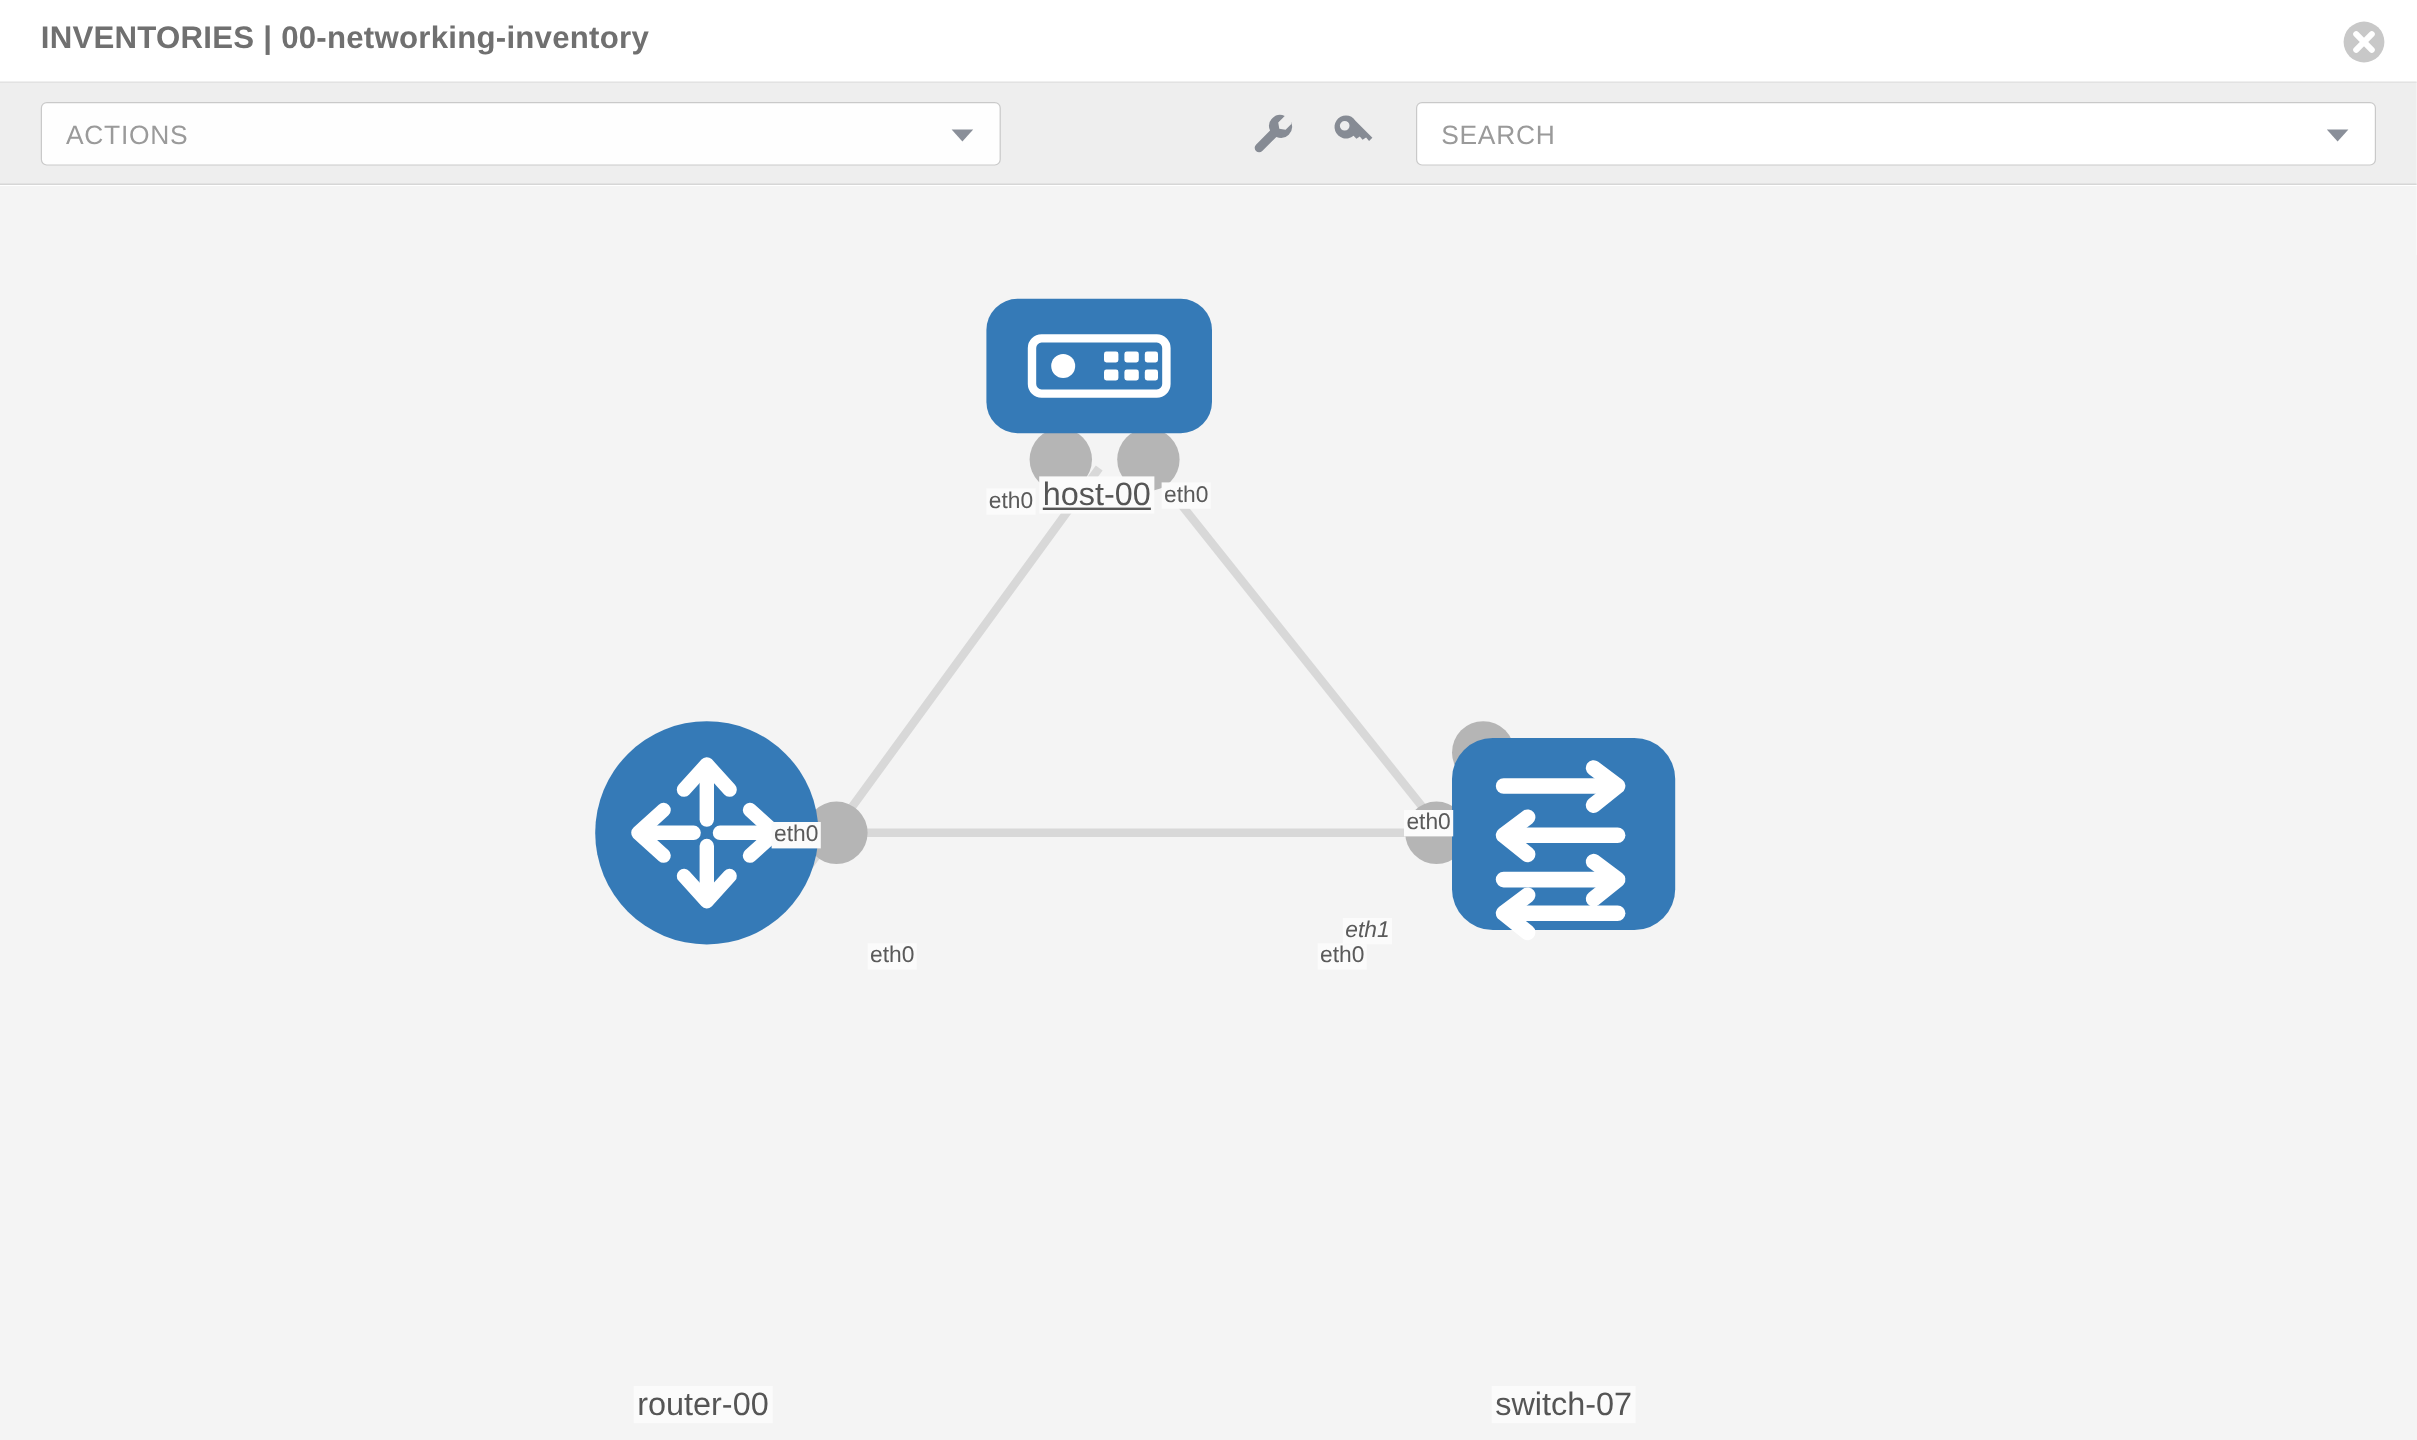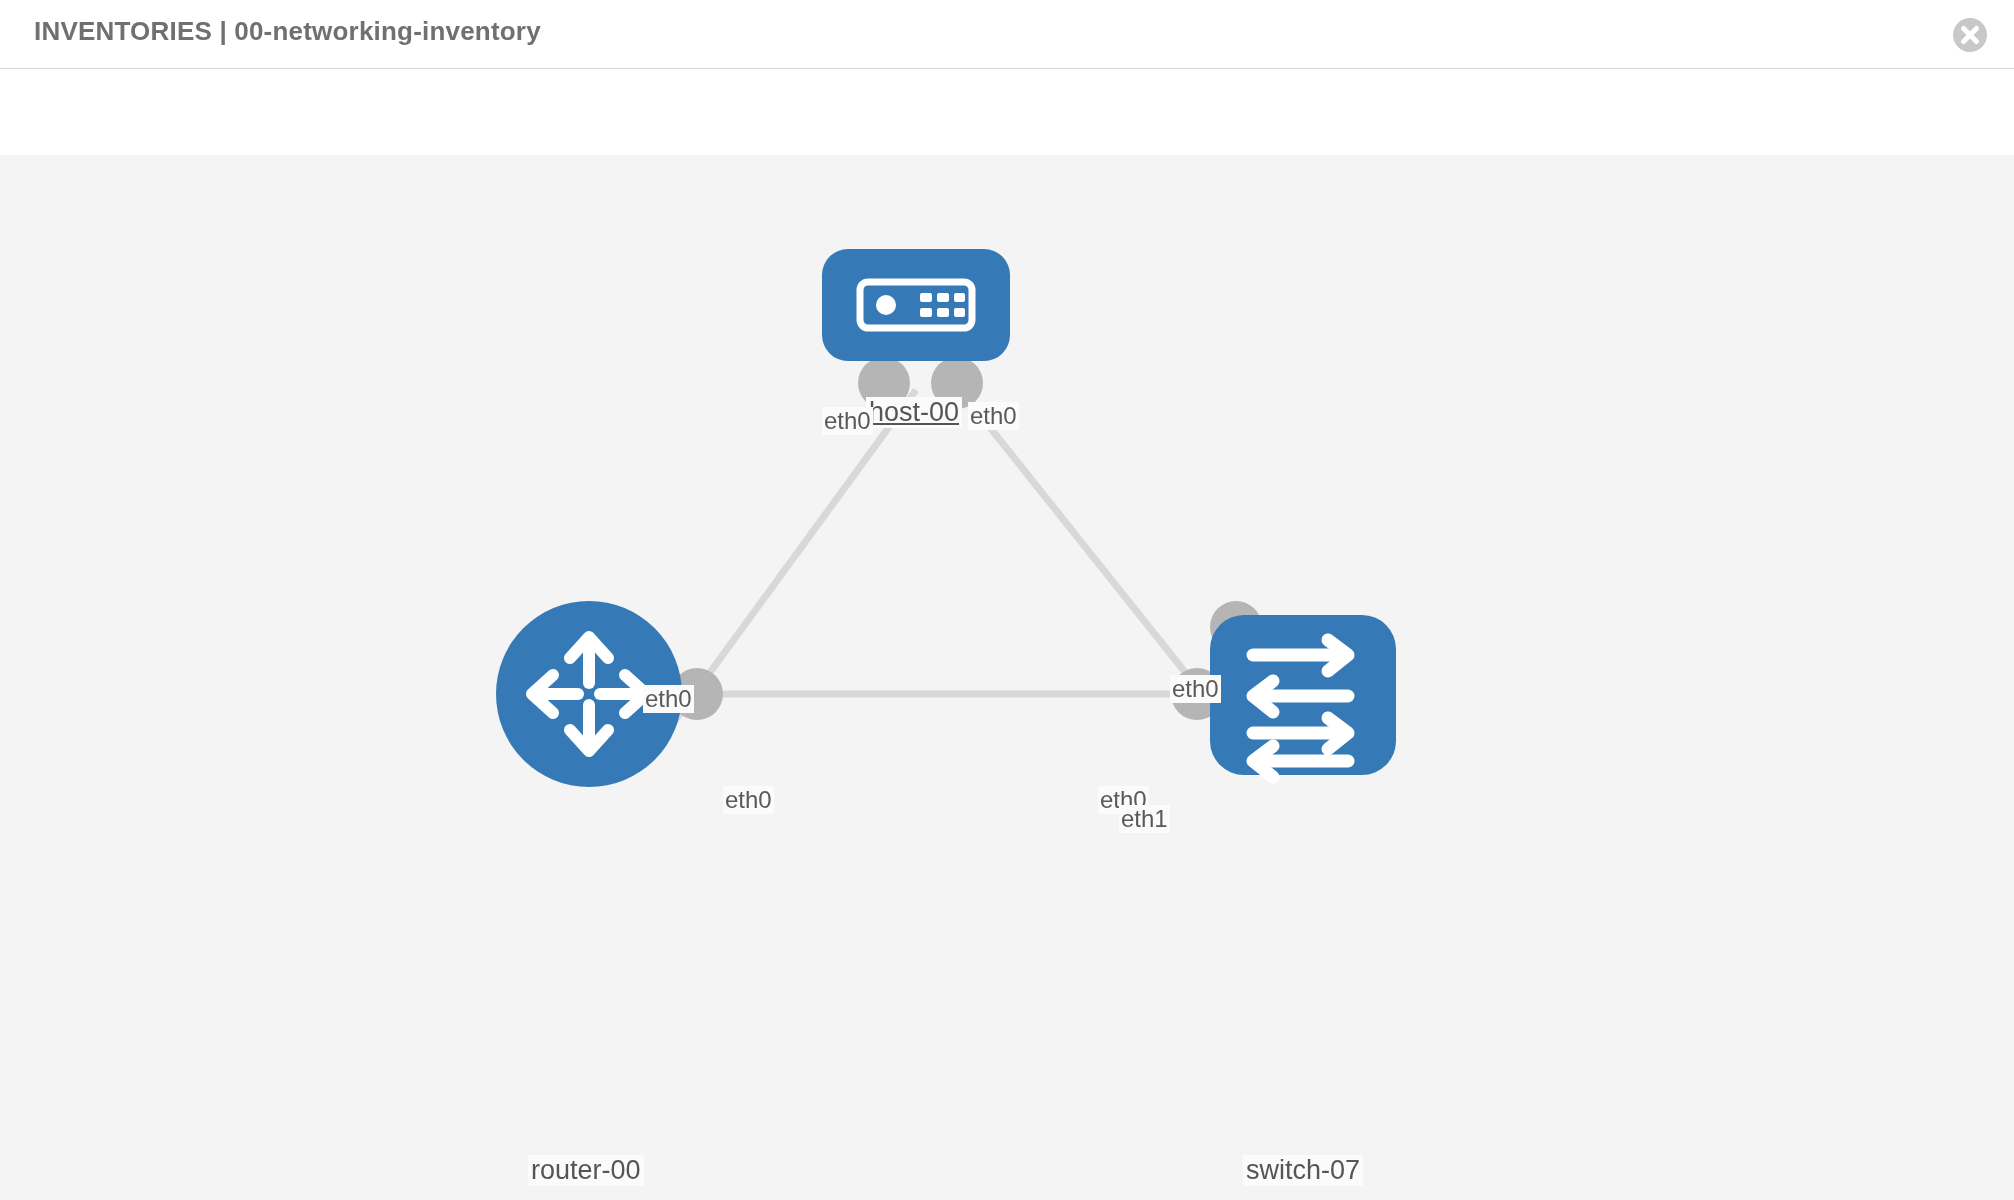--- a/index.html
+++ b/index.html
@@ -91,41 +91,65 @@
   .node-label {
     position: absolute;
     font-size: 27px; color: #555555;
     background: #fbfbfb;
     white-space: nowrap;
     padding: 0 3px;
   }
   
   .if-label {
     position: absolute;
-    font-size: 24px; color: #5a5a5a;
+    font-size: 19px; color: #5a5a5a;
     background: #fbfbfb;
     white-space: nowrap;
     padding: 0 2px;
   }
 </style>
 </head>
 <body>
 
 <div id="app">
 
   <div class="header">
     <div class="header-title">INVENTORIES | 00-networking-inventory</div>
     <div class="close-btn">
       <svg width="38" height="38" viewBox="0 0 38 38">
         <circle cx="19" cy="19" r="17" fill="#c8c8c8"></circle>
         <path d="M12.5 12.5 L25.5 25.5 M25.5 12.5 L12.5 25.5" stroke="#ffffff" stroke-width="5" stroke-linecap="round"></path>
       </svg>
     </div>
   </div>
 
+  <div class="toolbar">
+
+    <div class="actions-select">
+      <span class="actions-label">ACTIONS</span>
+      <span class="caret"></span>
+    </div>
+
+    <div class="tool-icon tool-wrench">
+      <svg width="42" height="42" viewBox="0 0 24 24">
+        <path d="M20.5 6.2a5.3 5.3 0 0 1-7 7L6.8 19.9a2.1 2.1 0 1 1-3-3l6.7-6.7a5.3 5.3 0 0 1 7-7l-3.1 3.1.5 3 3 .5 3.1-3.1z" fill="#868b94"></path>
+      </svg>
+    </div>
+
+    <div class="tool-icon tool-key">
+      <svg width="42" height="42" viewBox="0 0 24 24">
+        <path d="M9.5 3a5.5 5.5 0 1 0 3.6 9.7l1.4 1.4 1.6-1.1 1.3 1.6 1.7-1.1 1.4 1.7 1.6-1.6-8.1-8.1A5.5 5.5 0 0 0 9.5 3zm-.6 2.6a2.3 2.3 0 1 1 0 4.6 2.3 2.3 0 0 1 0-4.6z" fill="#868b94"></path>
+      </svg>
+    </div>
+
+    <div class="search-box">
+      <span class="search-label">SEARCH</span>
+      <span class="caret"></span>
+    </div>
+  </div>
 
   <div class="canvas">
 
     <svg class="topology-svg" width="2014" height="1045">
 
       <g>
         <line x1="916" y1="235" x2="660" y2="586" stroke="#d8d8d8" stroke-width="7"></line>
       </g>
       <g>
         <line x1="960" y1="235" x2="1240" y2="586" stroke="#d8d8d8" stroke-width="7"></line>
@@ -186,16 +210,16 @@
     <div class="node-label" style="left:866px; top:242px;text-decoration:underline;">host-00</div>
     <div class="node-label" style="left:528px; top:1000px;text-align:right;">router-00</div>
     <div class="node-label" style="left:1243px;top:1000px;">switch-07</div>
 
     <div class="if-label" style="left:822px; top:252px;">eth0</div>
     <div class="if-label" style="left:968px; top:247px;">eth0</div>
     <div class="if-label" style="left:643px; top:530px;">eth0</div>
     <div class="if-label" style="left:1170px;top:520px;">eth0</div>
     <div class="if-label" style="left:723px; top:631px;">eth0</div>
     <div class="if-label" style="left:1098px;top:631px;">eth0</div>
-    <div class="if-label" style="left:1119px;top:650px;">eth1</div>
+    <div class="if-label" style="left:1119px;top:610px;font-style:italic;">eth1</div>
 
   </div>
 </div>
 
 </body></html>

